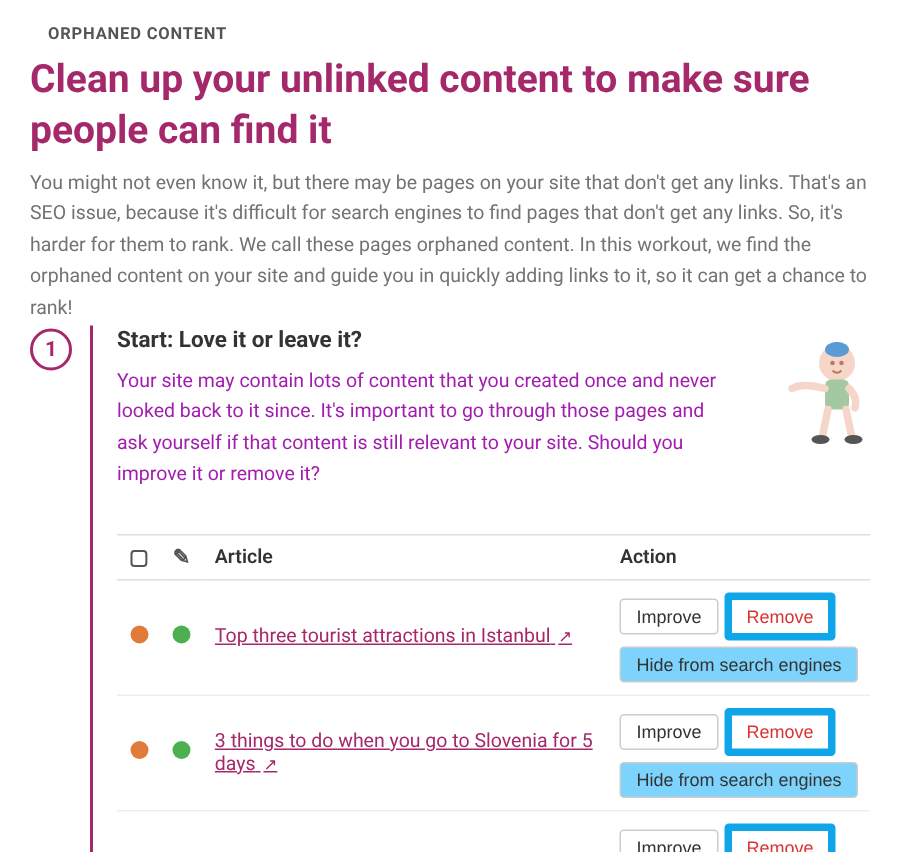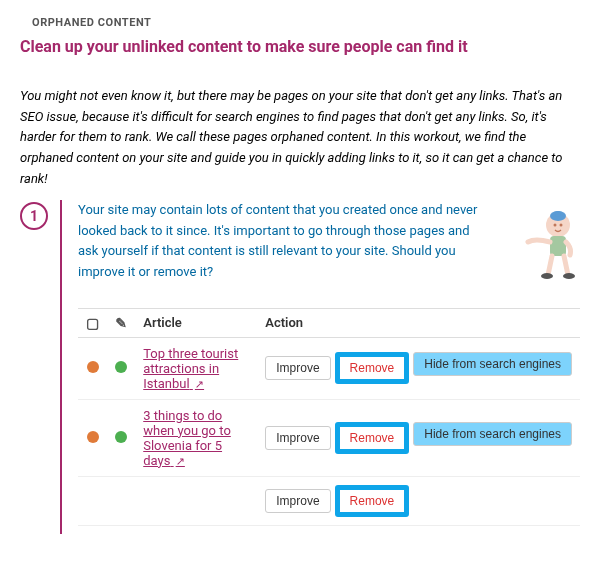--- a/index.html
+++ b/index.html
@@ -19,32 +19,30 @@
     .section-label {
       font-size: 11px;
       font-weight: 700;
       color: #555;
       letter-spacing: 0.05em;
       text-transform: uppercase;
       margin-bottom: 8px;
       margin-left: 12px;
     }
     .main-title {
-      font-size: 16px;
+      font-size: 26px;
       font-weight: 700;
       color: #a4286a;
-      margin-bottom: 28px;
+      margin-bottom: 8px;
       line-height: 1.3;
     }
     .intro-text {
       font-size: 13px;
-      color: #000000;
+      color: #737373;
       line-height: 1.6;
-      margin-bottom: 10px;
-      font-style: italic;
     }
     .guide-text {
       font-size: 13px;
       color: #333;
       line-height: 1.6;
       margin-bottom: 16px;
       font-style: italic;
     }
     .guide-text a {
       color: #a4286a;
@@ -82,23 +80,23 @@
       padding-bottom: 8px;
     }
     .step-title {
       font-size: 15px;
       font-weight: 700;
       color: #333;
       margin-bottom: 10px;
     }
     .step-description {
       font-size: 13px;
-      color: #0369a1;
+      color: #a21caf;
       line-height: 1.6;
-      margin-bottom: 10px;
+      margin-bottom: 20px;
     }
     .illustration {
       float: right;
       margin-left: 10px;
       margin-bottom: 10px;
       width: 90px;
       height: 90px;
     }
     
     .illustration svg {
@@ -167,21 +165,21 @@
     }
     .article-link .ext-icon {
       font-size: 11px;
       margin-left: 2px;
     }
     .action-cell {
       vertical-align: middle;
     }
     .action-buttons {
       display: flex;
-      flex-direction: row;
+      flex-direction: column;
       gap: 4px;
       align-items: flex-start;
     }
     .action-row {
       display: flex;
       gap: 4px;
       align-items: center;
     }
     .btn-improve {
       padding: 4px 10px;
@@ -264,20 +262,21 @@
             <path d="M76 42 Q82 48 80 55" stroke="#f5d6c8" stroke-width="5" fill="none" stroke-linecap="round"></path>
 
             <path d="M62 56 L58 75" stroke="#f5d6c8" stroke-width="5" fill="none" stroke-linecap="round"></path>
             <path d="M74 56 L78 75" stroke="#f5d6c8" stroke-width="5" fill="none" stroke-linecap="round"></path>
 
             <ellipse cx="57" cy="76" rx="6" ry="3" fill="#555"></ellipse>
             <ellipse cx="79" cy="76" rx="6" ry="3" fill="#555"></ellipse>
           </svg>
         </div>
 
+        <h2 class="step-title">Start: Love it or leave it?</h2>
         <p class="step-description">Your site may contain lots of content that you created once and never looked back to it since. It's important to go through those pages and ask yourself if that content is still relevant to your site. Should you improve it or remove it?</p>
       </div>
 
       <table class="article-table">
         <thead class="table-header">
           <tr>
             <th>
               <span class="checkbox-icon">▢</span>
             </th>
             <th>

